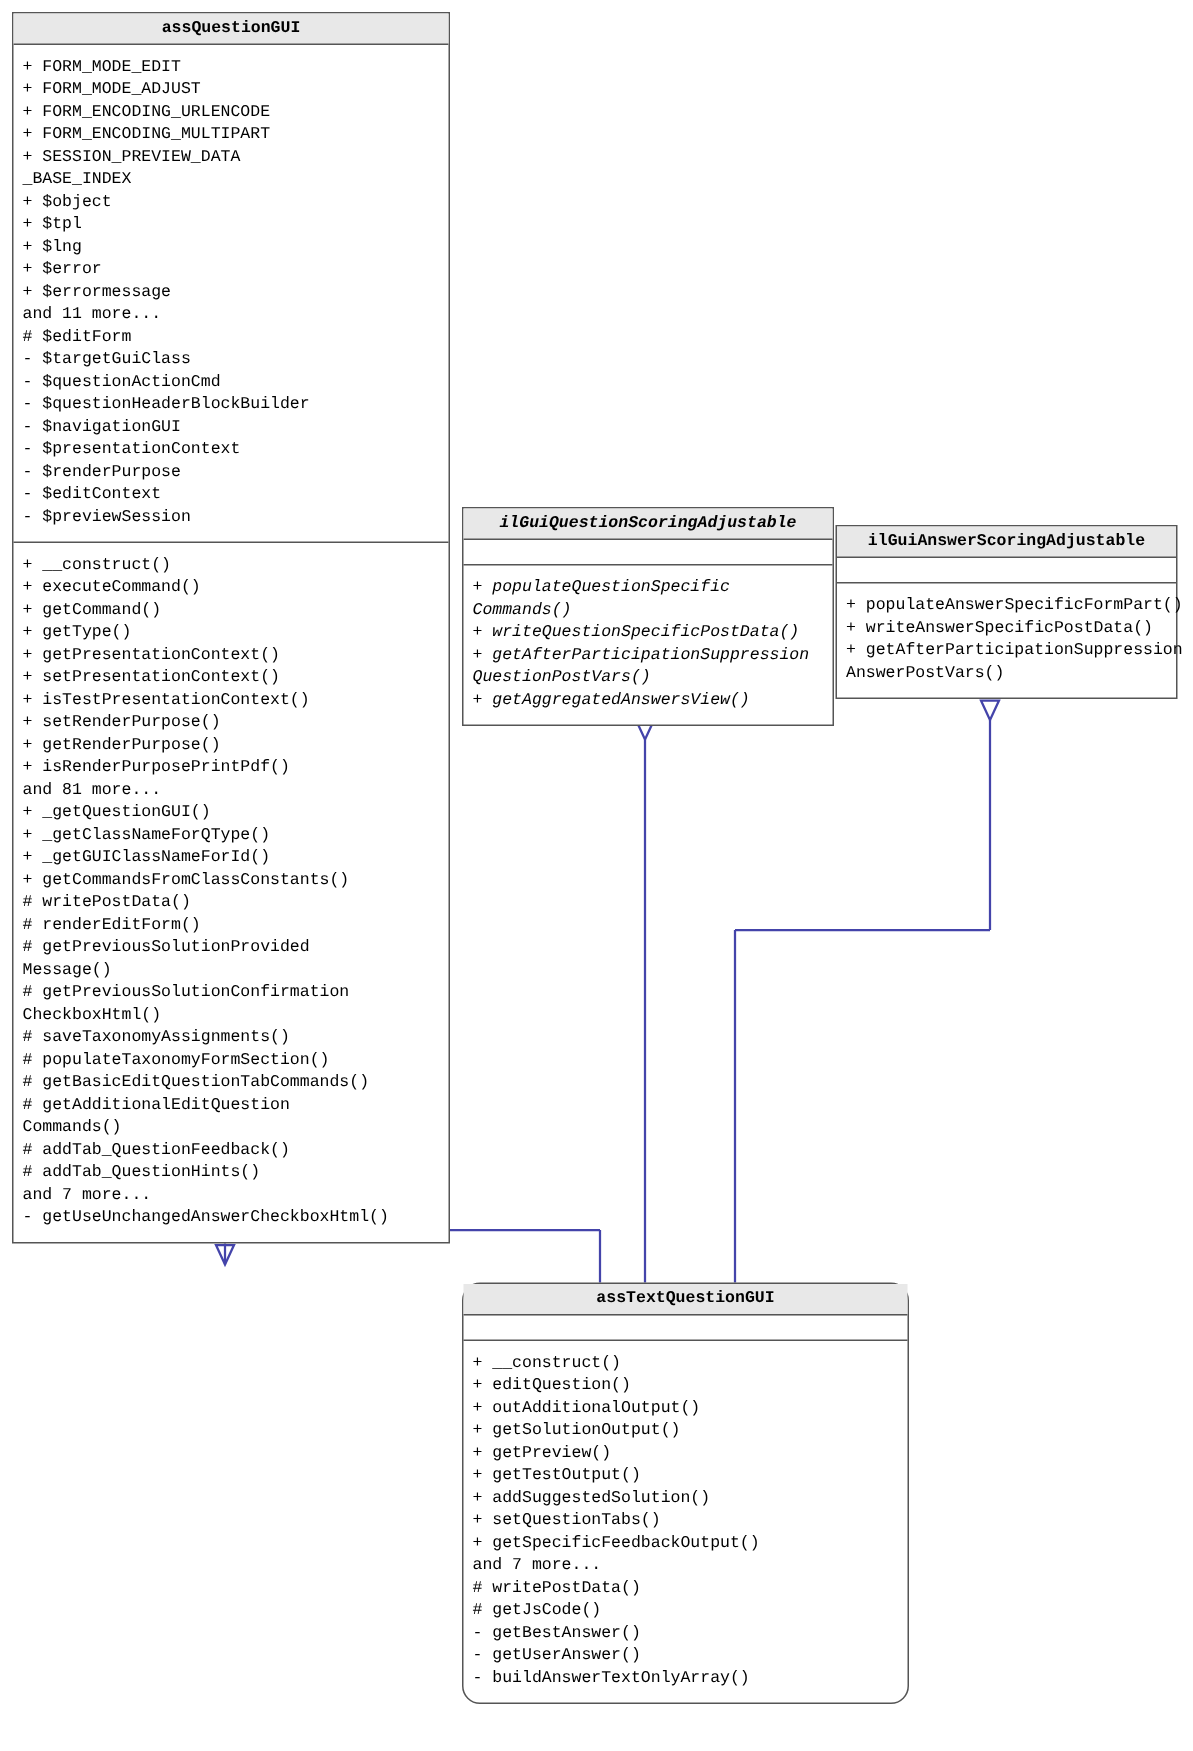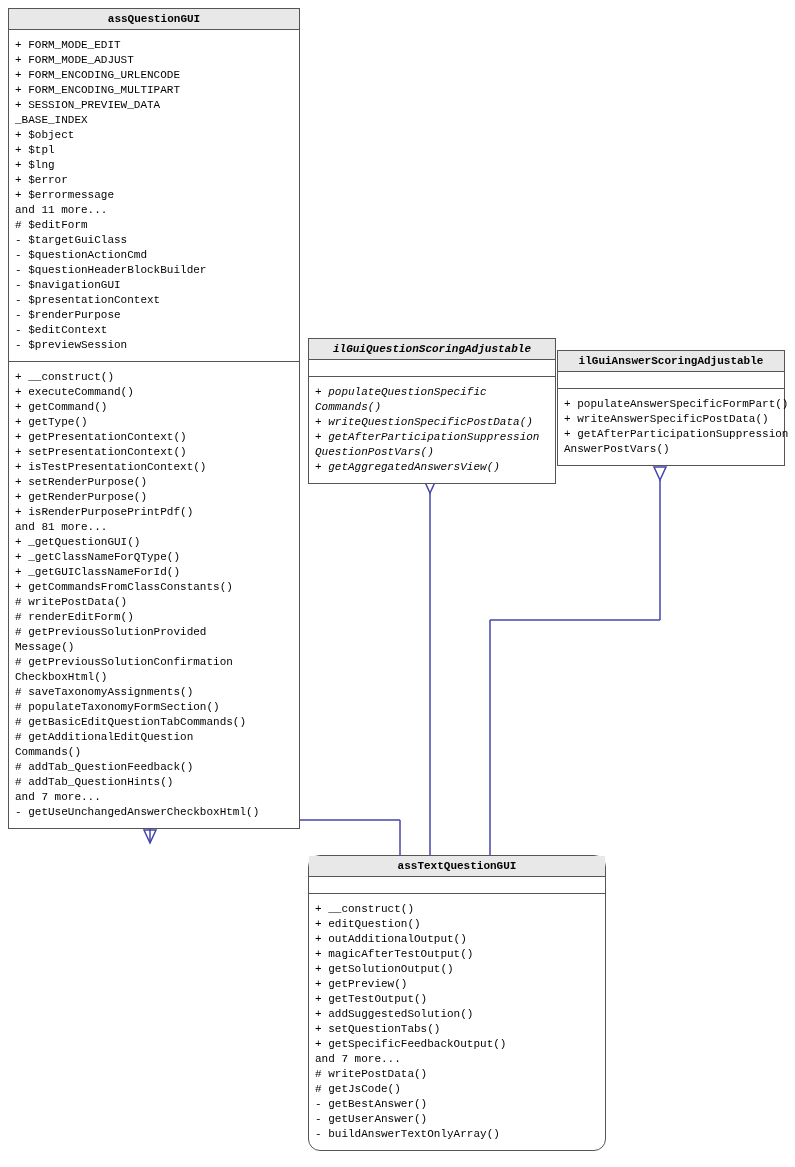--- a/index.html
+++ b/index.html
@@ -190,21 +190,20 @@
   <div class="uml-box" style="left:308px; top:855px; width:298px;border-radius:12px;">
     <div class="uml-box-header">
       <span>assTextQuestionGUI</span>
     </div>
     <div class="uml-box-section" style="min-height:12px;">
     </div>
     <div class="uml-box-section">
       <span class="uml-line">+ __construct()</span>
       <span class="uml-line">+ editQuestion()</span>
       <span class="uml-line">+ outAdditionalOutput()</span>
-      <span class="uml-line">+ magicAfterTestOutput()</span>
       <span class="uml-line">+ getSolutionOutput()</span>
       <span class="uml-line">+ getPreview()</span>
       <span class="uml-line">+ getTestOutput()</span>
       <span class="uml-line">+ addSuggestedSolution()</span>
       <span class="uml-line">+ setQuestionTabs()</span>
       <span class="uml-line">+ getSpecificFeedbackOutput()</span>
       <span class="uml-line">and 7 more...</span>
       <span class="uml-line"># writePostData()</span>
       <span class="uml-line"># getJsCode()</span>
       <span class="uml-line">- getBestAnswer()</span>

